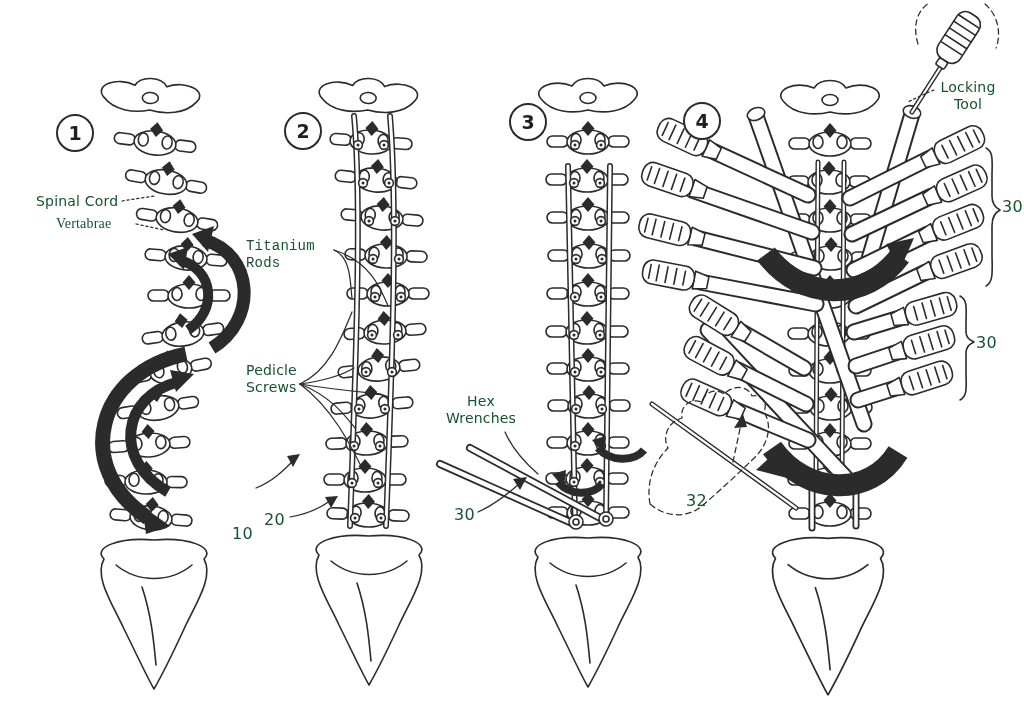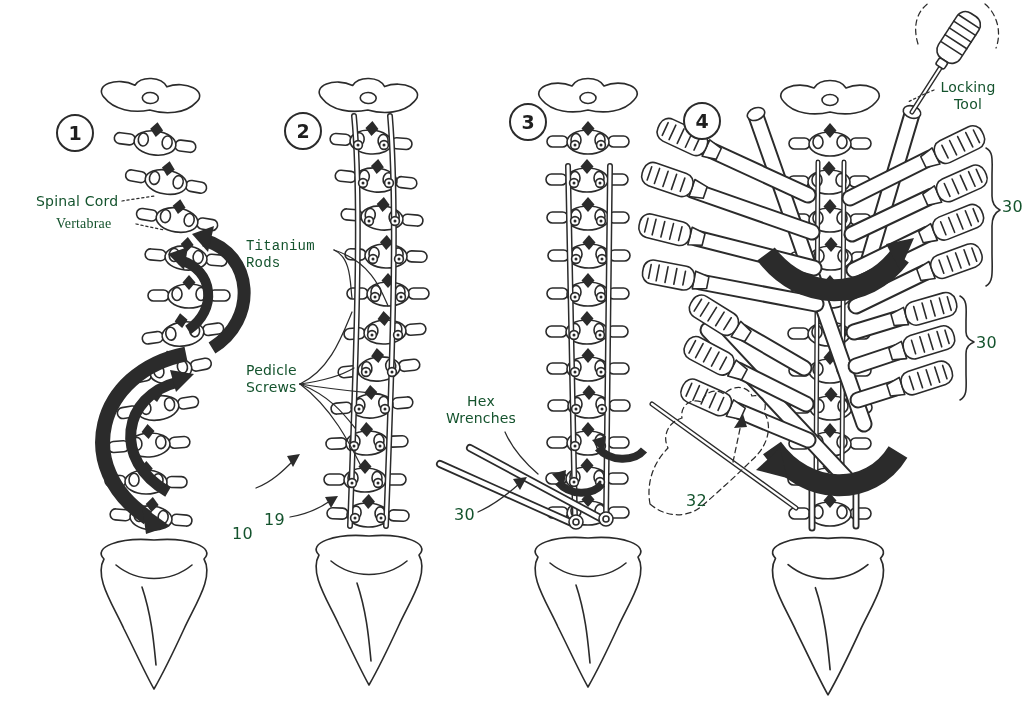--- a/index.html
+++ b/index.html
@@ -354,21 +354,21 @@
   <div class="num" style="left:284px;top:112px;">2</div>
   <div class="num" style="left:509px;top:103px;">3</div>
   <div class="num" style="left:683px;top:102px;">4</div>
 
   <div class="lbl r" style="left:36px;top:193px;width:86px;">Spinal Cord</div>
   <div class="lbl r" style="left:56px;top:216px;width:78px;font-family:Liberation Serif, serif;">Vertabrae</div>
 
   <div class="lbl" style="left:246px;top:238px;width:110px;font-family:Liberation Mono, monospace;">Titanium Rods</div>
   <div class="lbl" style="left:246px;top:362px;width:60px;">Pedicle Screws</div>
   <div class="lbl ref" style="left:232px;top:481px;margin-top:44px;">10</div>
-  <div class="lbl ref" style="left:264px;top:511px;">19</div>
+  <div class="lbl ref" style="left:264px;top:511px;">20</div>
 
   <div class="lbl c" style="left:444px;top:393px;width:74px;">Hex Wrenches</div>
   <div class="lbl ref" style="left:454px;top:506px;">30</div>
 
   <div class="lbl c" style="left:934px;top:79px;width:68px;">Locking Tool</div>
   <div class="lbl ref" style="left:1002px;top:198px;">30</div>
   <div class="lbl ref" style="left:976px;top:334px;">30</div>
   <div class="lbl ref" style="left:686px;top:464px;margin-top:28px;">32</div>
 
 </div>

